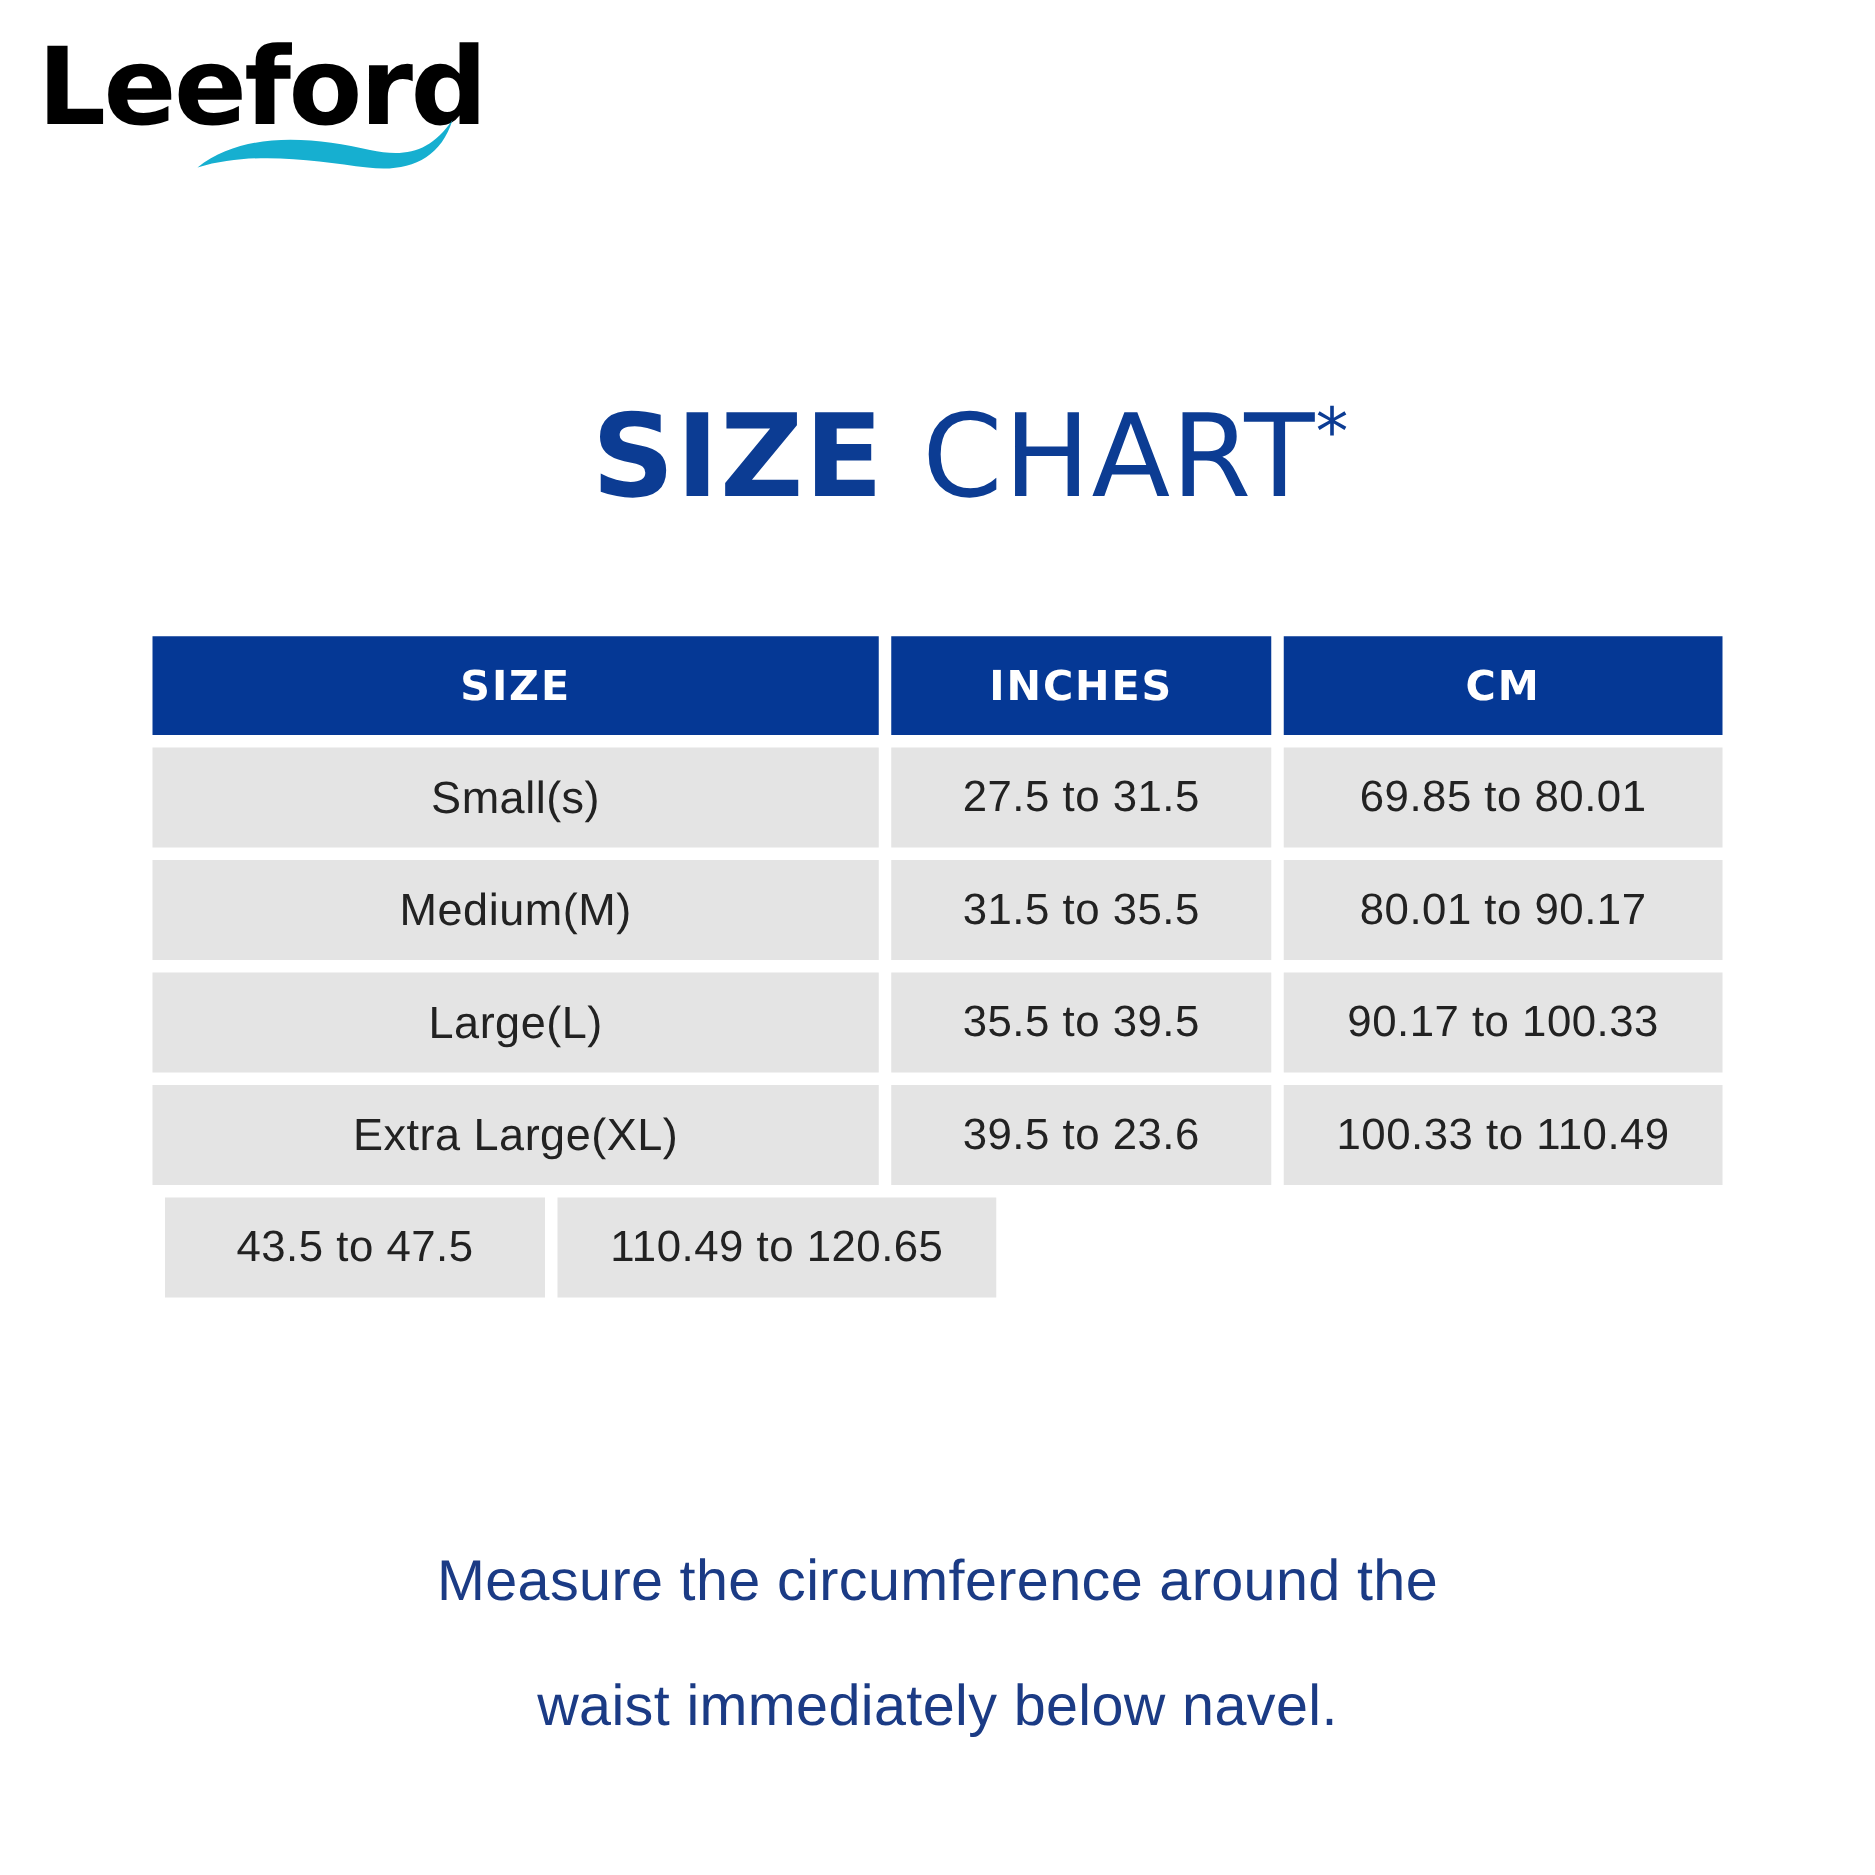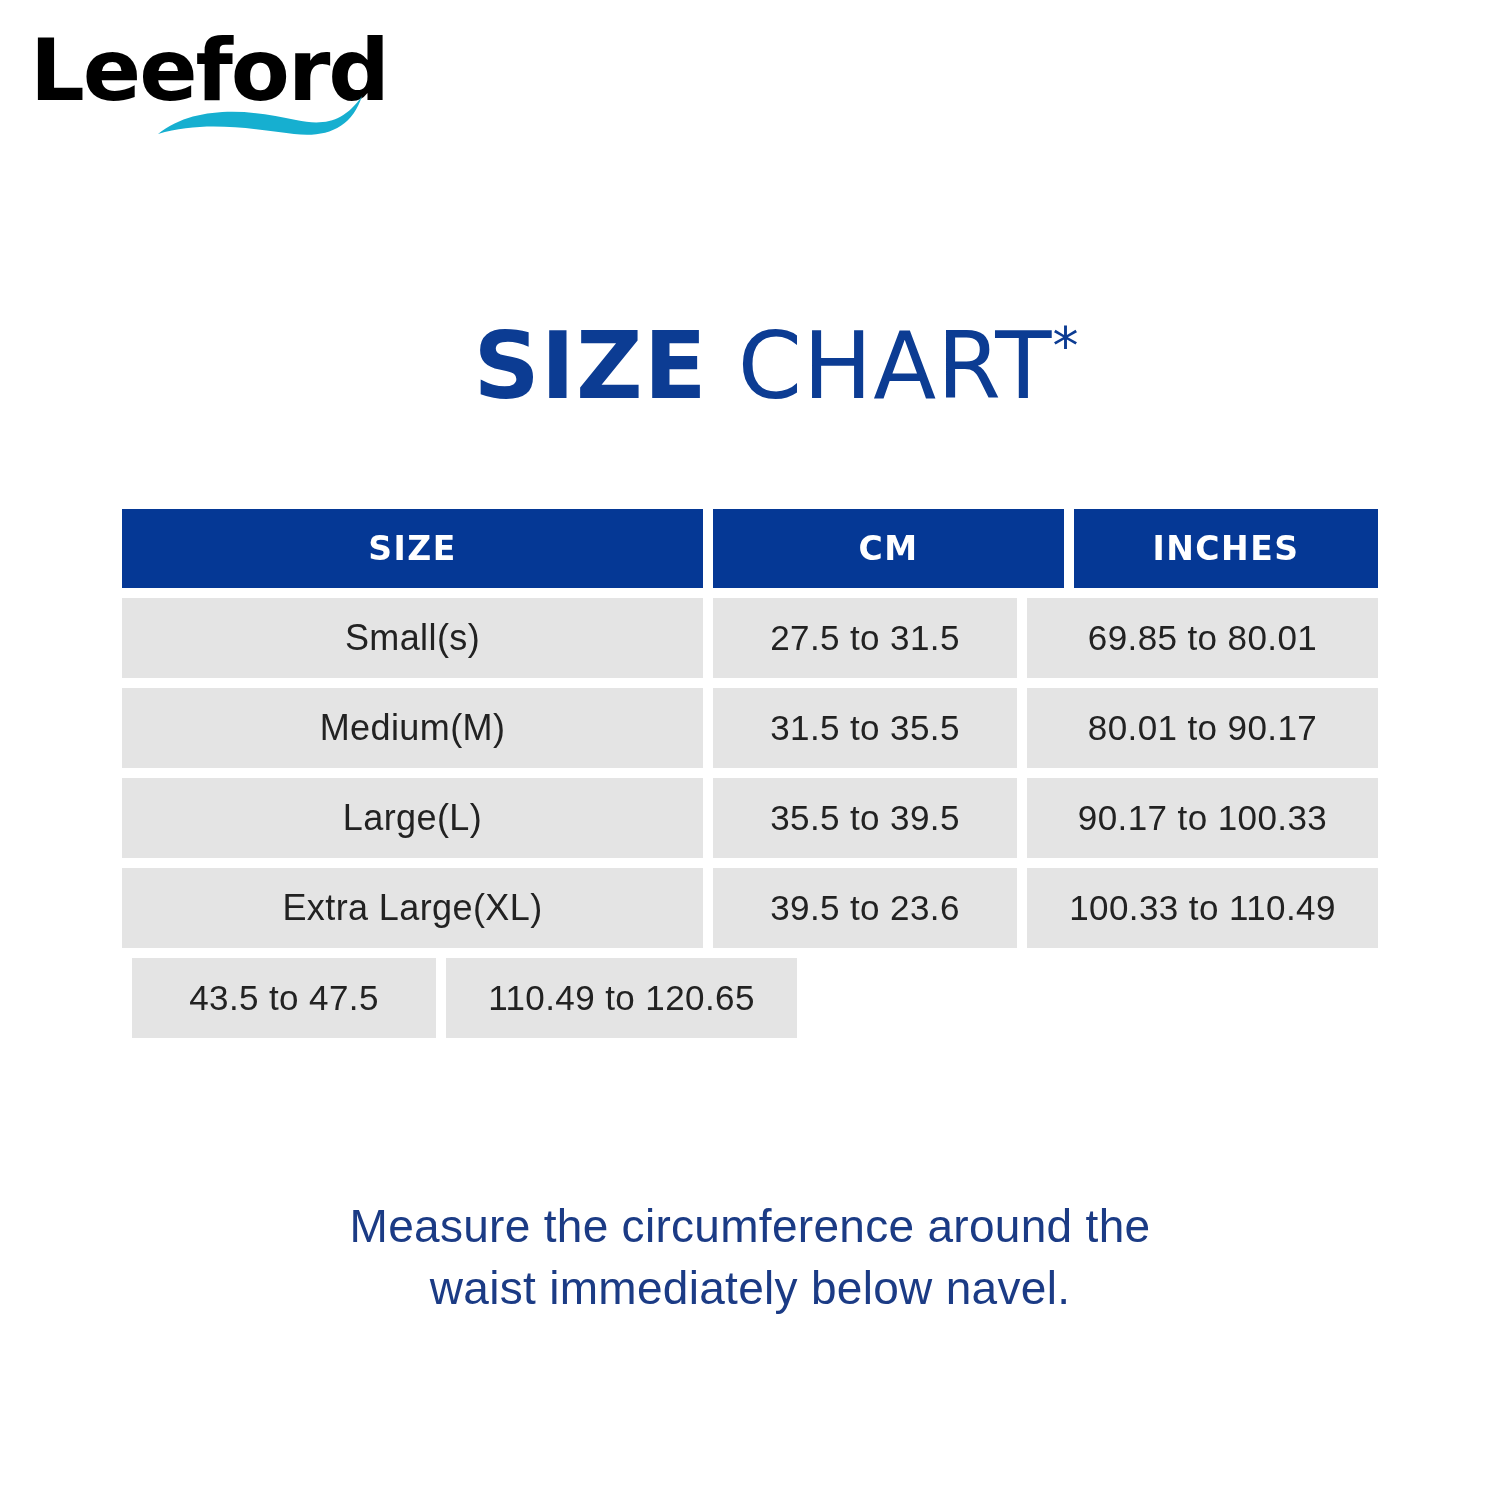--- a/index.html
+++ b/index.html
@@ -129,42 +129,43 @@
     width: 1500px;
     text-align: center;
     color: #1B3B85;
     font-family: "Liberation Sans", sans-serif;
     font-size: 46px;
     line-height: 62px;
     letter-spacing: 0.3px;
   }
   #footer-note .note-line {
     display: block;
+    margin-top: 38px;
   }
 </style>
 </head>
 <body>
 
 <div id="brand-logo">
   <div class="logo-wordmark">Leeford</div>
   <svg class="logo-wave" viewBox="0 0 210 46" aria-hidden="true">
     <path d="M2 40 C 40 10, 96 16, 140 26 C 168 32, 188 28, 206 2 C 196 34, 170 44, 138 40 C 98 35, 48 26, 2 40 Z" fill="#16AFD0"></path>
   </svg>
 </div>
 
 <div id="page-title">
   <span class="title-bold">SIZE</span><span class="title-light"> CHART</span><span class="title-asterisk">*</span>
 </div>
 
 <div id="size-table">
 
   <div class="table-row header-row">
     <div class="cell col-size">SIZE</div>
+    <div class="cell col-inches">INCHES</div>
     <div class="cell col-cm">CM</div>
-    <div class="cell col-inches">INCHES</div>
   </div>
 
   <div class="table-row data-row">
     <div class="cell col-size">Small(s)</div>
     <div class="cell col-inches">27.5 to 31.5</div>
     <div class="cell col-cm">69.85 to 80.01</div>
   </div>
 
   <div class="table-row data-row">
     <div class="cell col-size">Medium(M)</div>

